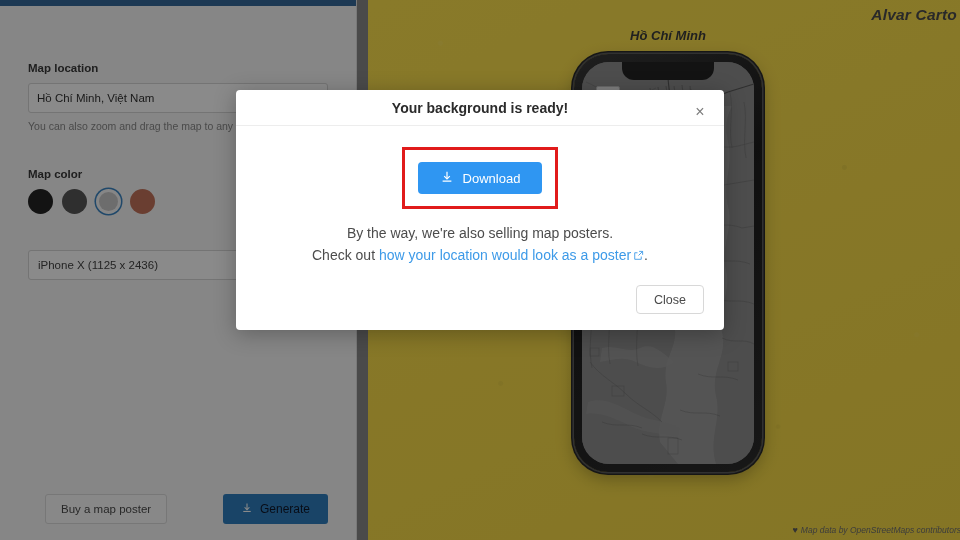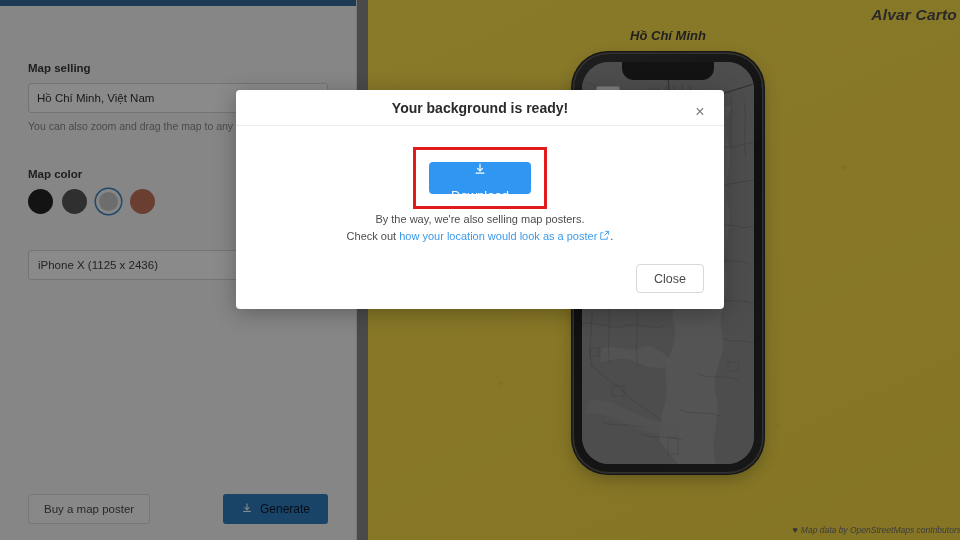--- a/index.html
+++ b/index.html
@@ -200,21 +200,21 @@
     border-radius: 3px;
     padding: 0 9px;
     font-size: 11.5px;
     color: #444;
   }
   .select-box .sel-val { flex: 1; }
   .chev { color: #9a9a9a; font-size: 10px; }
 
   .sidebar-footer {
     position: absolute;
-    left: 28px; right: 28px; bottom: 22px;
+    left: 45px; right: 28px; bottom: 22px;
     display: flex; justify-content: space-between; align-items: center; gap: 44px;
   }
   .btn-secondary {
     height: 30px;
     padding: 0 15px;
     background: #fbfbfb;
     border: 1px solid #dcdcdc;
     border-radius: 3px;
     font-size: 11.5px;
     color: #4a4a4a;
@@ -279,25 +279,24 @@
   .btn-download {
     height: 32px;
     padding: 0 22px;
     background: #2f96f2;
     border: none;
     border-radius: 4px;
     color: #fff;
     font-size: 13px;
     display: flex; align-items: center; gap: 9px;
     font-family: inherit;
-    flex-direction: column;
   }
   .promo {
-    margin-top: 2px;
-    font-size: 11px;
+    margin-top: 14px;
+    font-size: 14px;
     color: #4c4c4c;
     line-height: 1.55;
   }
   .promo a {
     color: #3d9ae8; text-decoration: none;
   }
   .ext-ico { display: inline-block; vertical-align: -1px; margin-left: 2px; }
   .modal-footer {
     padding: 10px 20px 16px 20px;
     display: flex; justify-content: flex-end;
@@ -415,21 +414,21 @@
       <span>Map data by OpenStreetMaps contributors</span>
     </div>
   </div>
 
   <div class="sidebar">
     <div class="sidebar-accent"></div>
     <div class="sidebar-inner">
 
 
       <div class="field-group">
-        <div class="field-label">Map selling</div>
+        <div class="field-label">Map location</div>
         <div class="location-input">
           <span class="value" title="Search for a location">Hồ Chí Minh, Việt Nam</span>
           <span class="clear-x">×</span>
           <span class="sep"></span>
           <span class="search-ico">
             <svg width="13" height="13" viewBox="0 0 16 16" fill="none" stroke="#8d8d8d" stroke-width="1.5">
               <circle cx="6.6" cy="6.6" r="4.6"></circle>
                 <path d="M10.2 10.2 L14 14"></path>
             </svg>
           </span>

